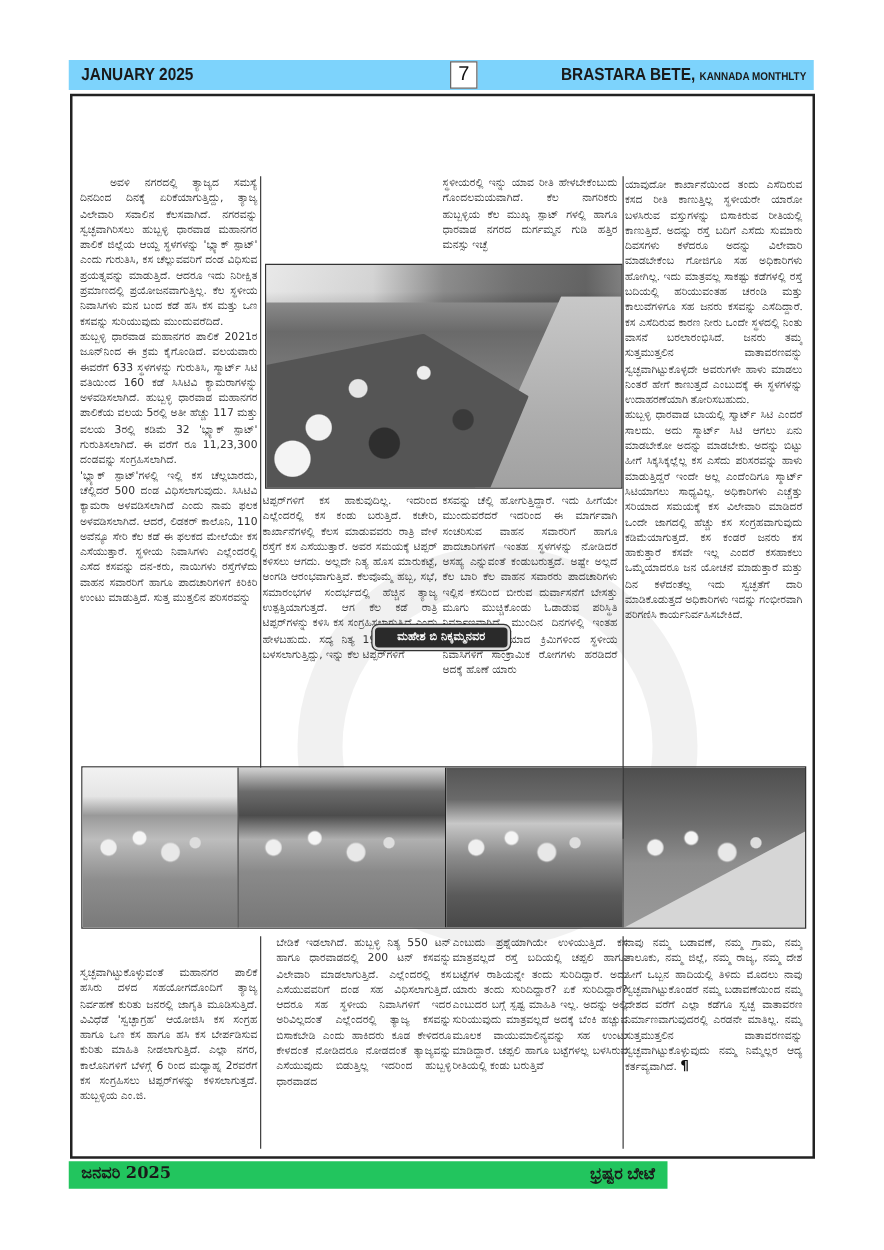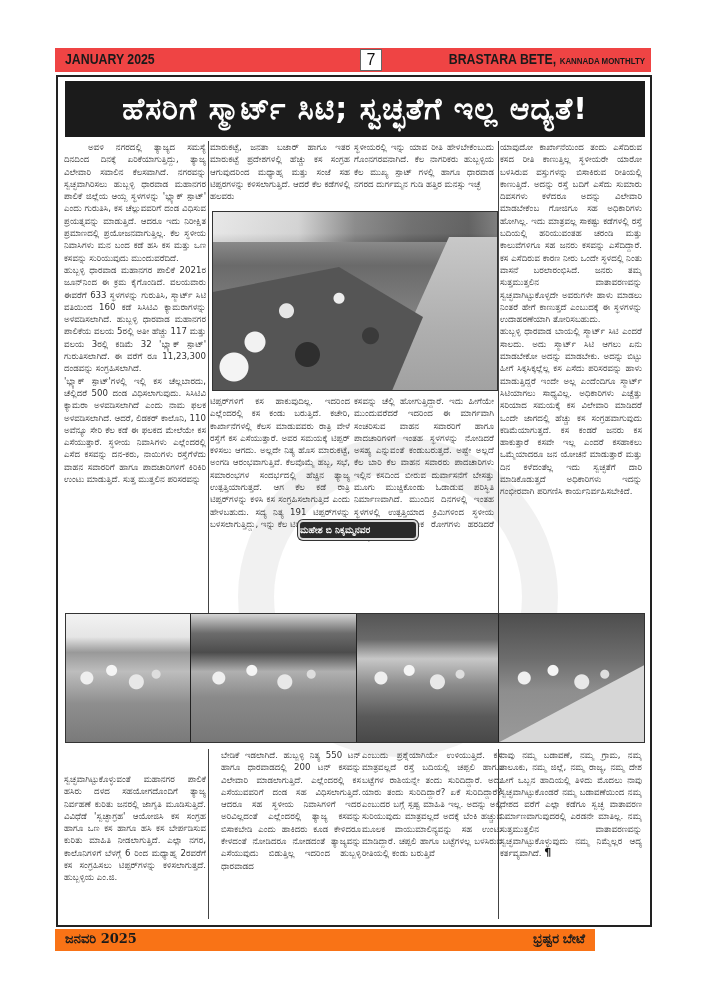--- a/index.html
+++ b/index.html
@@ -1,21 +1,21 @@
 <!DOCTYPE html>
 <html><head>
 <meta charset="utf-8">
 <style>
   * { box-sizing: border-box; margin: 0; padding: 0; }
   html, body { width: 707px; height: 1000px; background: #ffffff; overflow: hidden; }
   body { position: relative; font-family: "DejaVu Sans", sans-serif; color: #222; }
 
   .top-bar {
     position: absolute; left: 55px; top: 48px; width: 596px; height: 24px;
-    background: #ef4444;
+    background: #7dd3fc;
   }
   .top-bar .date {
     position: absolute; left: 10px; top: 3px;
     font-family: "Liberation Sans", sans-serif; font-weight: bold; font-size: 14px; color: #1a1a1a;
     transform: scaleX(0.88); transform-origin: left center;
   }
   .top-bar .page-no {
     position: absolute; left: 305px; top: 1px; width: 22px; height: 22px;
     background: #fff; border: 1px solid #666;
     font-family: "Liberation Sans", sans-serif; font-size: 16px; text-align: center; line-height: 20px; color: #111;
@@ -42,21 +42,21 @@
   .col {
     position: absolute; font-family: "DejaVu Sans", sans-serif; font-size: 8.6px; line-height: 12.3px;
     color: #333; text-align: justify; overflow: hidden;
   }
   .col p { margin: 0; }
   .col p.indent { text-indent: 24px; }
 
   .c1 { left: 6px; top: 64px; width: 142px; height: 530px; }
   .c2a { left: 152px; top: 64px; width: 140px; height: 72px; }
   .c2b { left: 296px; top: 64px; width: 140px; height: 72px; }
-  .c4 { left: 442px; top: 64px; width: 142px; height: 530px; }
+  .c4 { left: 442px; top: 64px; width: 142px; height: 530px; font-family: Liberation Serif, serif; }
 
   .rule-v { position: absolute; width: 1px; background: #444; }
 
   .main-photo {
     position: absolute; left: 154px; top: 134px; width: 286px; height: 180px;
     border: 1px solid #333; overflow: hidden;
     background: linear-gradient(180deg, #e7e7e7 0%, #dcdcdc 12%, #8c8c8c 16%, #6a6a6a 30%, #7f7f7f 55%, #9a9a9a 100%);
   }
   .main-photo .road {
     position: absolute; right: 0; top: 25px; width: 120px; height: 160px;
@@ -78,25 +78,24 @@
   .main-photo .trees {
     position: absolute; left: 0; top: 0; width: 100%; height: 30px;
     background: linear-gradient(90deg, #e9e9e9 0%, #d0d0d0 30%, #777 50%, #555 70%, #444 90%, #666 100%);
     opacity: 0.8;
   }
 
   .c2c { left: 152px; top: 318px; width: 140px; height: 276px; }
   .c3c { left: 296px; top: 318px; width: 140px; height: 276px; }
 
   .byline {
-    position: absolute; left: 240px; top: 423px; width: 120px; height: 20px;
+    position: absolute; left: 240px; top: 423px; width: 110px; height: 20px;
     background: #2a2a2a; color: #fff; border-radius: 5px; border: 2px solid #ddd;
-    font-size: 9px; font-weight: bold; text-align: left; line-height: 16px; white-space: nowrap;
+    font-size: 9px; font-weight: bold; text-align: center; line-height: 16px; white-space: nowrap;
     box-shadow: 0 0 0 1px #333;
-    margin-top: 20px;
   }
 
   .photo-strip {
     position: absolute; left: 7px; top: 536px; width: 580px; height: 130px;
     border: 1px solid #333; display: flex; overflow: hidden;
   }
   .photo-strip .ph { height: 100%; border-right: 1px solid #222; position: relative; overflow: hidden; }
   .photo-strip .ph:last-child { border-right: none; }
   .ph1 { width: 125px; background: linear-gradient(180deg, #f2f2f2 0%, #e5e5e5 18%, #999 30%, #bdbdbd 45%, #8e8e8e 70%, #7a7a7a 100%); }
   .ph2 { width: 167px; background: linear-gradient(180deg, #d5d5d5 0%, #6c6c6c 15%, #4c4c4c 30%, #b0b0b0 45%, #8a8a8a 65%, #777 100%); }
@@ -115,22 +114,22 @@
       radial-gradient(circle at 85% 40%, #dedede 0 4px, transparent 5px);
   }
 
   .b1 { left: 6px; top: 696px; width: 142px; height: 170px; }
   .b2 { left: 152px; top: 672px; width: 140px; height: 170px; margin-left: 11px; }
   .b3 { left: 304px; top: 672px; width: 140px; height: 170px; }
   .b4 { left: 442px; top: 672px; width: 142px; height: 170px; }
   .pilcrow { font-weight: bold; font-size: 11px; color: #111; }
 
   .bottom-bar {
-    position: absolute; left: 55px; top: 929px; width: 540px; height: 22px;
-    background: #f97316;
+    position: absolute; left: 55px; top: 929px; width: 479px; height: 22px;
+    background: #22c55e;
     padding-left: 28px;
   }
   .bottom-bar .date-kn {
     position: absolute; left: 10px; top: 2px;
     font-family: "DejaVu Serif", serif; font-weight: bold; font-size: 13px; color: #1a1a1a;
   }
   .bottom-bar .name-kn {
     position: absolute; right: 10px; top: 2px;
     font-family: Liberation Sans, sans-serif; font-weight: bold; font-size: 13px; color: #1a1a1a;
   }
@@ -143,37 +142,33 @@
 </head>
 <body>
 
 <div class="top-bar">
   <span class="date">JANUARY 2025</span>
   <span class="page-no">7</span>
   <span class="masthead"><span>BRASTARA BETE,</span> <span class="sub">KANNADA MONTHLTY</span></span>
 </div>
 
 <div class="frame">
-  <div class="headline">ಹೆಸರಿಗೆ ಸ್ಮಾರ್ಟ್ ಸಿಟಿ; ಸ್ವಚ್ಛತೆಗೆ ಇಲ್ಲ ಆದ್ಯತೆ!</div>
 
   <div class="watermark"></div>
 
   <div class="col c1">
     <p class="indent">ಅವಳಿ ನಗರದಲ್ಲಿ ತ್ಯಾಜ್ಯದ ಸಮಸ್ಯೆ ದಿನದಿಂದ ದಿನಕ್ಕೆ ಏರಿಕೆಯಾಗುತ್ತಿದ್ದು, ತ್ಯಾಜ್ಯ ವಿಲೇವಾರಿ ಸವಾಲಿನ ಕೆಲಸವಾಗಿದೆ. ನಗರವನ್ನು ಸ್ವಚ್ಛವಾಗಿರಿಸಲು ಹುಬ್ಬಳ್ಳಿ ಧಾರವಾಡ ಮಹಾನಗರ ಪಾಲಿಕೆ ಜಿಲ್ಲೆಯ ಆಯ್ದ ಸ್ಥಳಗಳನ್ನು 'ಬ್ಲ್ಯಾಕ್ ಸ್ಪಾಟ್' ಎಂದು ಗುರುತಿಸಿ, ಕಸ ಚೆಲ್ಲುವವರಿಗೆ ದಂಡ ವಿಧಿಸುವ ಪ್ರಯತ್ನವನ್ನು ಮಾಡುತ್ತಿದೆ. ಆದರೂ ಇದು ನಿರೀಕ್ಷಿತ ಪ್ರಮಾಣದಲ್ಲಿ ಪ್ರಯೋಜನವಾಗುತ್ತಿಲ್ಲ. ಕೆಲ ಸ್ಥಳೀಯ ನಿವಾಸಿಗಳು ಮನ ಬಂದ ಕಡೆ ಹಸಿ ಕಸ ಮತ್ತು ಒಣ ಕಸವನ್ನು ಸುರಿಯುವುದು ಮುಂದುವರೆದಿದೆ.</p>
     <p>ಹುಬ್ಬಳ್ಳಿ ಧಾರವಾಡ ಮಹಾನಗರ ಪಾಲಿಕೆ 2021ರ ಜೂನ್‌ನಿಂದ ಈ ಕ್ರಮ ಕೈಗೊಂಡಿದೆ. ವಲಯವಾರು ಈವರೆಗೆ 633 ಸ್ಥಳಗಳನ್ನು ಗುರುತಿಸಿ, ಸ್ಮಾರ್ಟ್ ಸಿಟಿ ವತಿಯಿಂದ 160 ಕಡೆ ಸಿಸಿಟಿವಿ ಕ್ಯಾಮರಾಗಳನ್ನು ಅಳವಡಿಸಲಾಗಿದೆ. ಹುಬ್ಬಳ್ಳಿ ಧಾರವಾಡ ಮಹಾನಗರ ಪಾಲಿಕೆಯ ವಲಯ 5ರಲ್ಲಿ ಅತೀ ಹೆಚ್ಚು 117 ಮತ್ತು ವಲಯ 3ರಲ್ಲಿ ಕಡಿಮೆ 32 'ಬ್ಲ್ಯಾಕ್ ಸ್ಪಾಟ್' ಗುರುತಿಸಲಾಗಿದೆ. ಈ ವರೆಗೆ ರೂ 11,23,300 ದಂಡವನ್ನು ಸಂಗ್ರಹಿಸಲಾಗಿದೆ.</p>
     <p>'ಬ್ಲ್ಯಾಕ್ ಸ್ಪಾಟ್'ಗಳಲ್ಲಿ ಇಲ್ಲಿ ಕಸ ಚೆಲ್ಲಬಾರದು, ಚೆಲ್ಲಿದರೆ 500 ದಂಡ ವಿಧಿಸಲಾಗುವುದು. ಸಿಸಿಟಿವಿ ಕ್ಯಾಮರಾ ಅಳವಡಿಸಲಾಗಿದೆ ಎಂದು ನಾಮ ಫಲಕ ಅಳವಡಿಸಲಾಗಿದೆ. ಆದರೆ, ಲಿಡಕರ್ ಕಾಲೊನಿ, 110 ಅವೆನ್ಯೂ ಸೇರಿ ಕೆಲ ಕಡೆ ಈ ಫಲಕದ ಮೇಲೆಯೇ ಕಸ ಎಸೆಯುತ್ತಾರೆ. ಸ್ಥಳೀಯ ನಿವಾಸಿಗಳು ಎಲ್ಲೆಂದರಲ್ಲಿ ಎಸೆದ ಕಸವನ್ನು ದನ-ಕರು, ನಾಯಿಗಳು ರಸ್ತೆಗೆಳೆದು ವಾಹನ ಸವಾರರಿಗೆ ಹಾಗೂ ಪಾದಚಾರಿಗಳಿಗೆ ಕಿರಿಕಿರಿ ಉಂಟು ಮಾಡುತ್ತಿದೆ. ಸುತ್ತ ಮುತ್ತಲಿನ ಪರಿಸರವನ್ನು</p>
   </div>
 
   <div class="rule-v" style="left:150px; top:64px; height:530px;"></div>
 
-  <div class="col c2a">
-    <p>ಮಾರುಕಟ್ಟೆ, ಜನತಾ ಬಜಾರ್ ಹಾಗೂ ಇತರ ಮಾರುಕಟ್ಟೆ ಪ್ರದೇಶಗಳಲ್ಲಿ ಹೆಚ್ಚು ಕಸ ಸಂಗ್ರಹ ಆಗುವುದರಿಂದ ಮಧ್ಯಾಹ್ನ ಮತ್ತು ಸಂಜೆ ಸಹ ಟಿಪ್ಪರಗಳನ್ನು ಕಳಿಸಲಾಗುತ್ತಿದೆ. ಆದರೆ ಕೆಲ ಕಡೆಗಳಲ್ಲಿ ಹಲವರು</p>
-  </div>
   <div class="col c2b">
-    <p>ಸ್ಥಳೀಯರಲ್ಲಿ ಇನ್ನು ಯಾವ ರೀತಿ ಹೇಳಬೇಕೆಂಬುದು ಗೊಂನಗರವನಾಗಿದೆ. ಕೆಲ ನಾಗರಿಕರು ಹುಬ್ಬಳ್ಳಿಯ ಕೆಲ ಮುಖ್ಯ ಸ್ಪಾಟ್ ಗಳಲ್ಲಿ ಹಾಗೂ ಧಾರವಾಡ ನಗರದ ದುರ್ಗಮ್ಮನ ಗುಡಿ ಹತ್ತಿರ ಮನಸ್ಸು ಇಚ್ಛೆ</p>
+    <p>ಸ್ಥಳೀಯರಲ್ಲಿ ಇನ್ನು ಯಾವ ರೀತಿ ಹೇಳಬೇಕೆಂಬುದು ಗೊಂದಲಮಯವಾಗಿದೆ. ಕೆಲ ನಾಗರಿಕರು ಹುಬ್ಬಳ್ಳಿಯ ಕೆಲ ಮುಖ್ಯ ಸ್ಪಾಟ್ ಗಳಲ್ಲಿ ಹಾಗೂ ಧಾರವಾಡ ನಗರದ ದುರ್ಗಮ್ಮನ ಗುಡಿ ಹತ್ತಿರ ಮನಸ್ಸು ಇಚ್ಛೆ</p>
   </div>
 
   <div class="main-photo">
     <div class="trees"></div>
     <div class="road"></div>
     <div class="trash"></div>
   </div>
 
   <div class="rule-v" style="left:440px; top:64px; height:530px;"></div>
 

